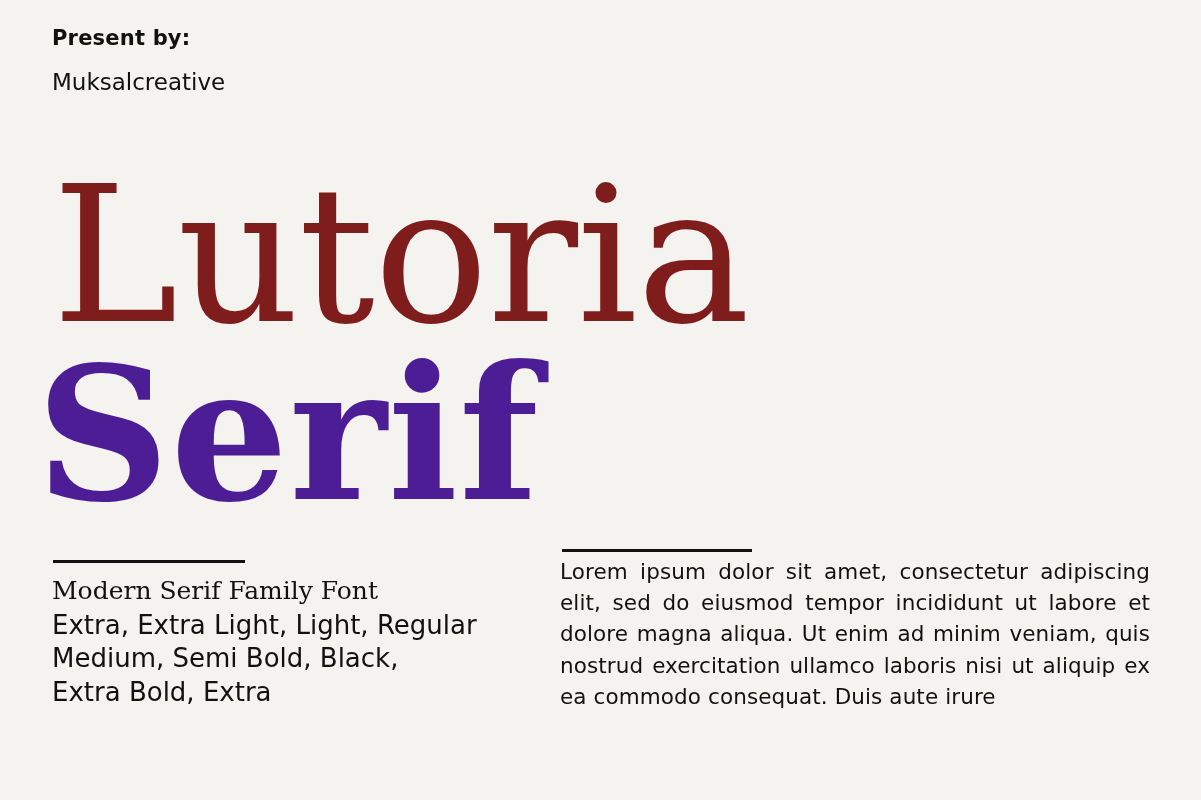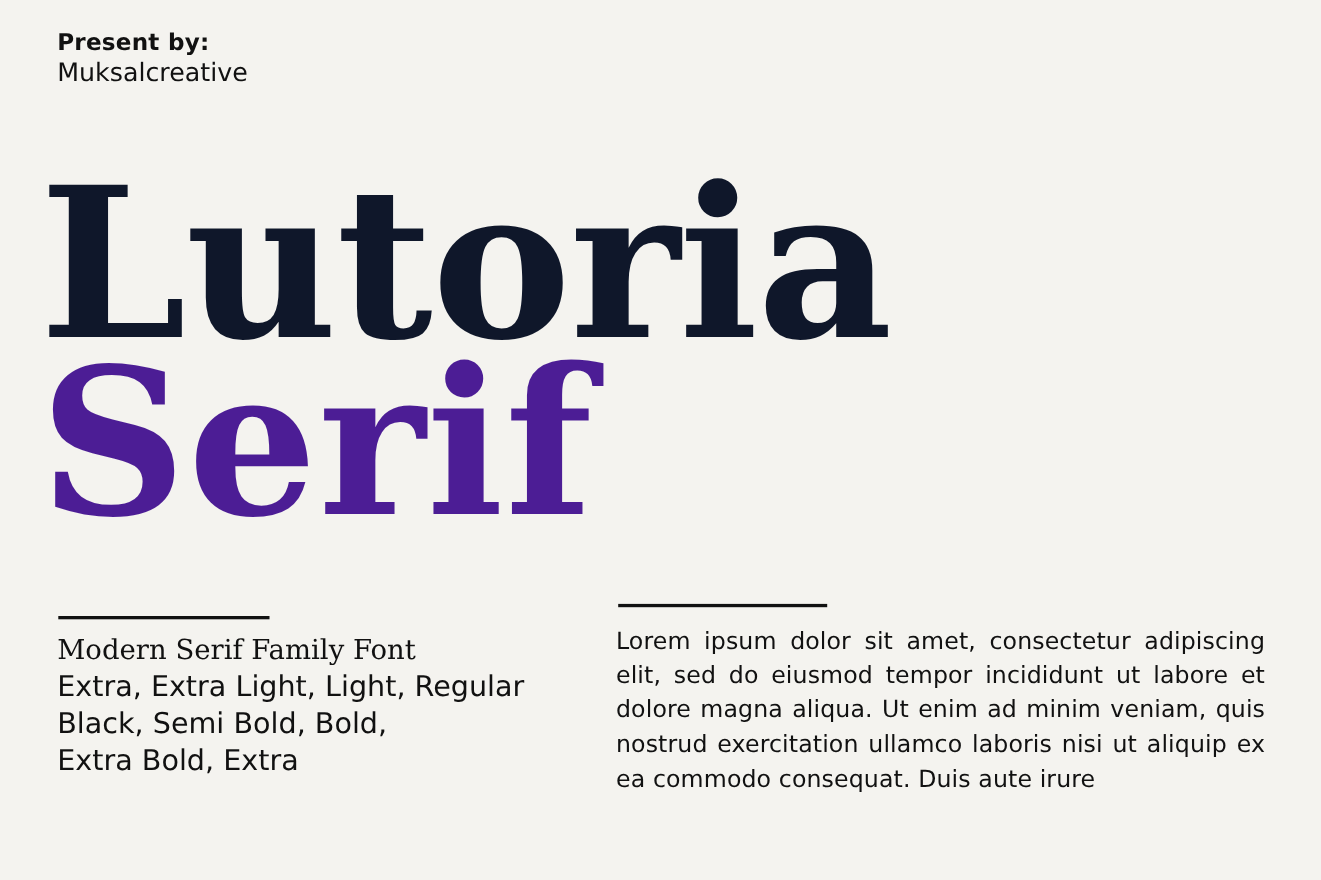--- a/index.html
+++ b/index.html
@@ -34,38 +34,38 @@
     letter-spacing: 0.2px;
     line-height: 1.15;
     color: #111111;
   }
   .present-author {
     font-family: "DejaVu Sans", sans-serif;
     font-weight: 400;
     font-size: 23px;
     line-height: 1.25;
     color: #111111;
-    margin-top: 3px;
+    margin-top: 18px;
   }
 
   
   .display-wrap {
     position: absolute;
     left: 36px;
     top: 150px;
     width: 900px;
   }
   .display-line1 {
     font-family: "DejaVu Serif", serif;
-    font-weight: bold;
+    font-weight: normal;
     font-size: 190px;
     line-height: 0.95;
     letter-spacing: -1px;
-    color: #0f172a;
-    margin: 0;
+    color: #7f1d1d;
+    margin: 16px;
     white-space: nowrap;
   }
   .display-line2 {
     font-family: "DejaVu Serif", serif;
     font-weight: 700;
     font-size: 185px;
     line-height: 0.95;
     letter-spacing: 1px;
     color: #4c1d95;
     margin: -16px 0 0 0;
@@ -114,21 +114,21 @@
   }
   .weights span {
     display: block;
     white-space: nowrap;
   }
 
   
   .right-col {
     position: absolute;
     left: 560px;
-    top: 568px;
+    top: 556px;
     width: 590px;
   }
   .lorem {
     font-family: "DejaVu Sans", sans-serif;
     font-weight: 400;
     font-size: 21.5px;
     line-height: 1.45;
     color: #111111;
     text-align: justify;
     margin: 0;
@@ -150,21 +150,21 @@
     <div class="display-line2">Serif</div>
   </div>
 
   <div class="rule rule-left"></div>
   <div class="rule rule-right"></div>
 
   <div class="left-col">
     <div class="family-title">Modern Serif Family Font</div>
     <div class="weights">
       <span>Extra, Extra Light, Light, Regular</span>
-      <span>Black, Semi Bold, Bold,</span>
+      <span>Medium, Semi Bold, Black,</span>
       <span>Extra Bold, Extra</span>
     </div>
   </div>
 
   <div class="right-col">
     <p class="lorem">Lorem ipsum dolor sit amet, consectetur adipiscing elit, sed do eiusmod tempor incididunt ut labore et dolore magna aliqua. Ut enim ad minim veniam, quis nostrud exercitation ullamco laboris nisi ut aliquip ex ea commodo consequat. Duis aute irure</p>
   </div>
 
 </div>
 

